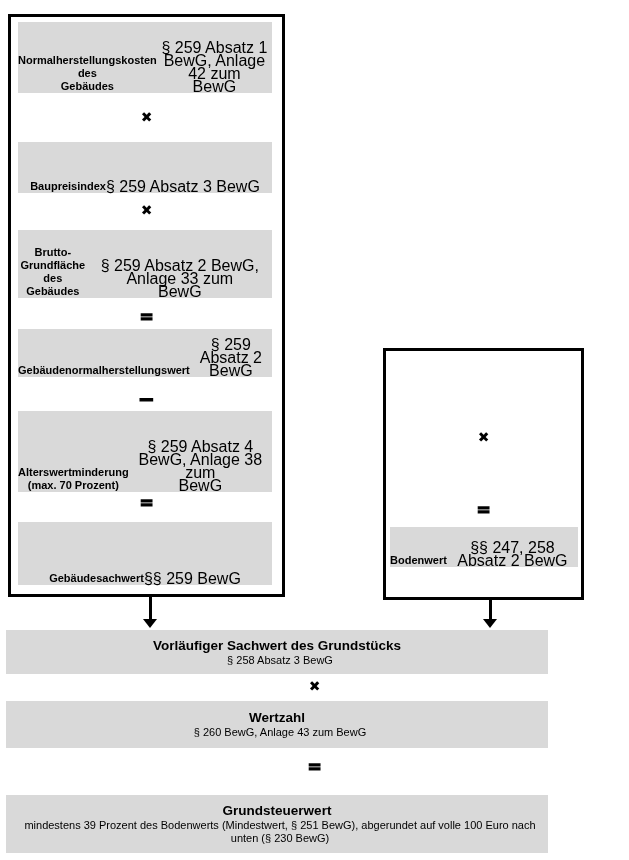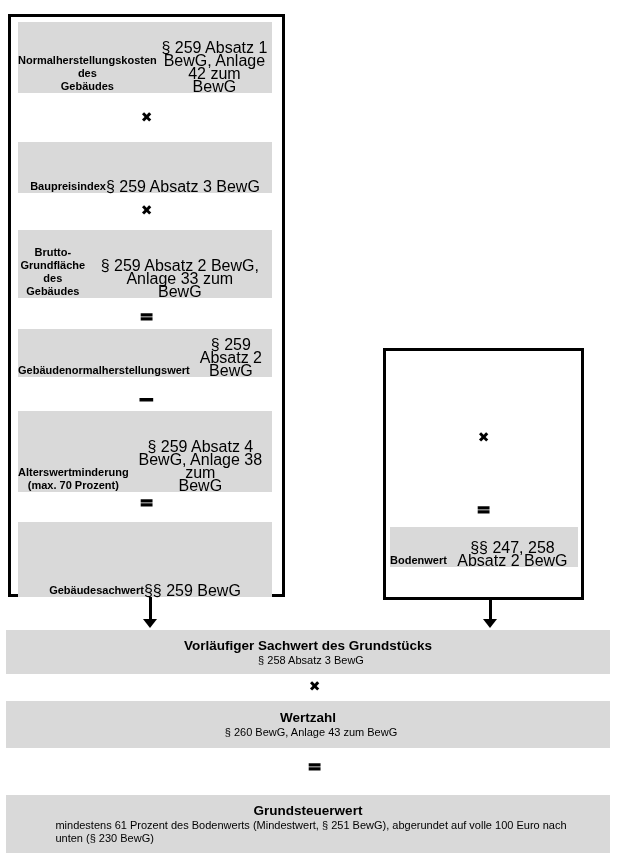--- a/index.html
+++ b/index.html
@@ -75,26 +75,27 @@
   .arrow-head {
     position: absolute;
     width: 0; height: 0;
     border-left: 7px solid transparent;
     border-right: 7px solid transparent;
     border-top: 9px solid var(--box-border);
   }
   .bar {
     position: absolute;
     left: 6px;
-    width: 604px;
+    width: 542px;
     background: var(--block-bg);
     display: flex;
     flex-direction: column;
     align-items: center;
     justify-content: center;
+    text-align: center;
   }
   .bar-title {
     font-weight: bold;
     font-size: 13.5px;
     line-height: 16px;
   }
   .bar-law {
     font-size: 11px;
     line-height: 13px;
     white-space: pre-line;
@@ -130,21 +131,21 @@
       <div class="block-title">Gebäudenormalherstellungswert</div>
       <div class="block-law">§ 259 Absatz 2 BewG</div>
     </div>
     <div class="op op-minus" style="top:373px">−</div>
     <div class="block" style="top:394px; height:81px">
       <div class="block-title">Alterswertminderung (max. 70 Prozent)</div>
       <div class="block-law">§ 259 Absatz 4 BewG, Anlage 38 zum
 BewG</div>
     </div>
     <div class="op op-eq" style="top:477px">=</div>
-    <div class="block" style="top:505px; height:75px">
+    <div class="block" style="top:505px; height:63px">
       <div class="block-title">Gebäudesachwert</div>
       <div class="block-law">§§ 259 BewG</div>
     </div>
   </div>
 
   <div class="outer-box right-box">
     <div class="op op-x" style="top:77px">✖</div>
     <div class="op op-eq" style="top:150px">=</div>
     <div class="block" style="top:176px; height:40px">
       <div class="block-title">Bodenwert</div>
@@ -162,17 +163,17 @@
     <div class="bar-law">§ 258 Absatz 3 BewG</div>
   </div>
   <div class="op op-x" style="top:677px">✖</div>
   <div class="bar" style="top:701px; height:47px">
     <div class="bar-title">Wertzahl</div>
     <div class="bar-law">§ 260 BewG, Anlage 43 zum BewG</div>
   </div>
   <div class="op op-eq" style="top:758px">=</div>
   <div class="bar" style="top:795px; height:58px">
     <div class="bar-title">Grundsteuerwert</div>
-    <div class="bar-law">mindestens 61 Prozent des Bodenwerts (Mindestwert, § 251 BewG), abgerundet auf volle 100 Euro nach
+    <div class="bar-law">mindestens 39 Prozent des Bodenwerts (Mindestwert, § 251 BewG), abgerundet auf volle 100 Euro nach
 unten (§ 230 BewG)</div>
   </div>
 
 </div>
 
 </body></html>

